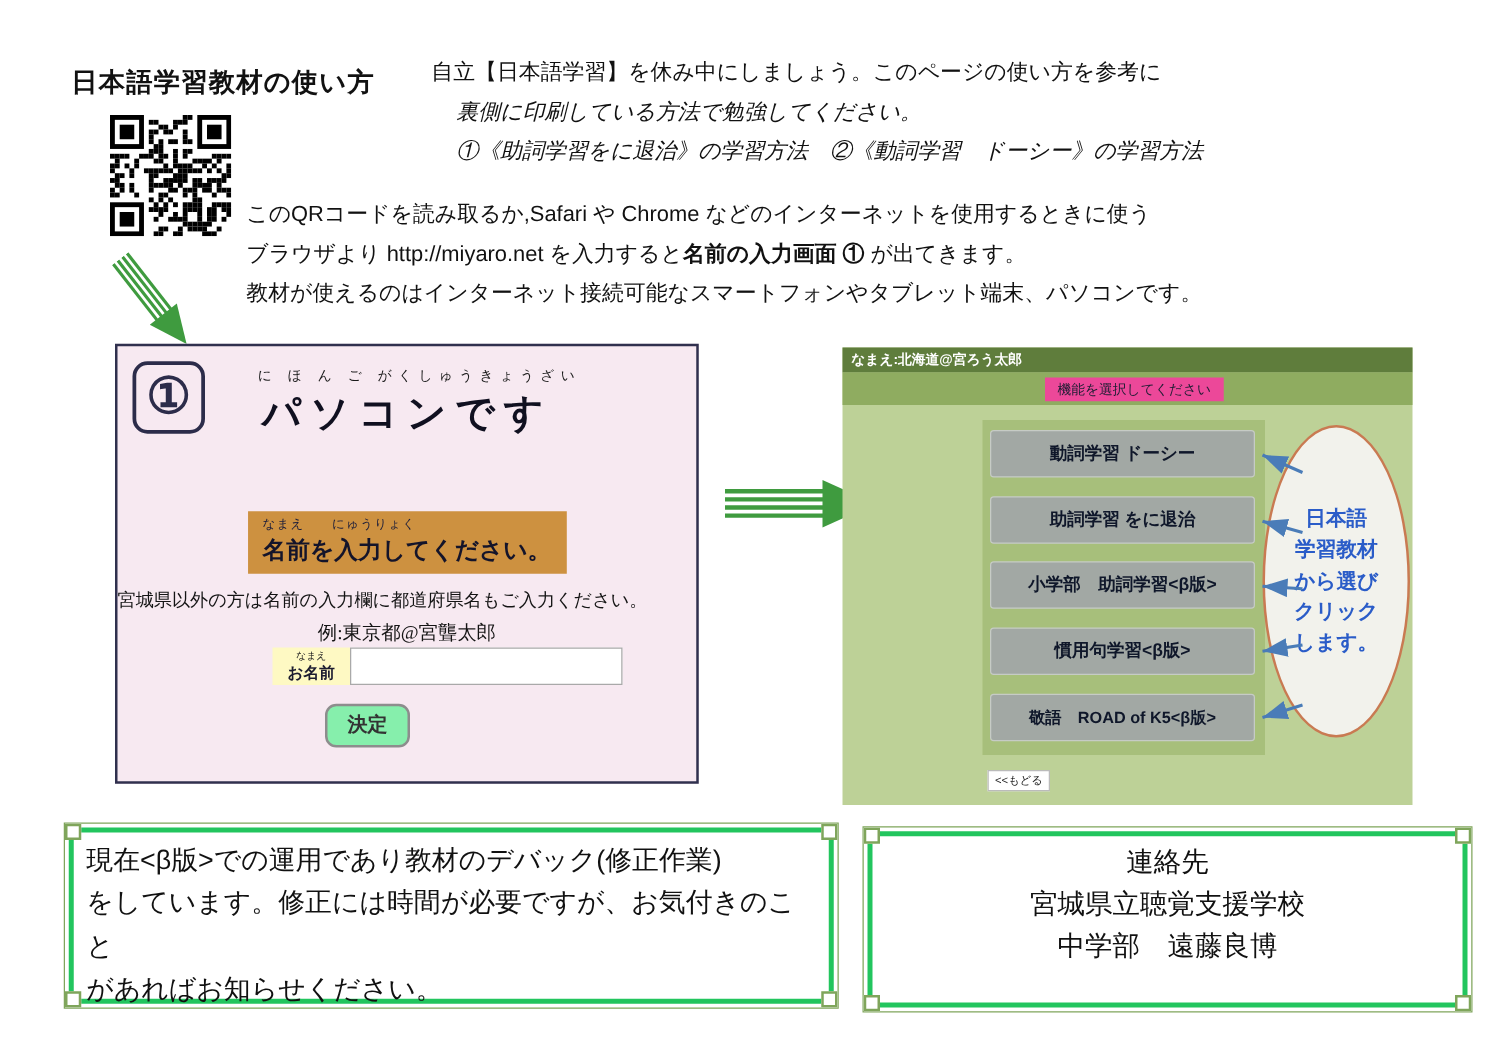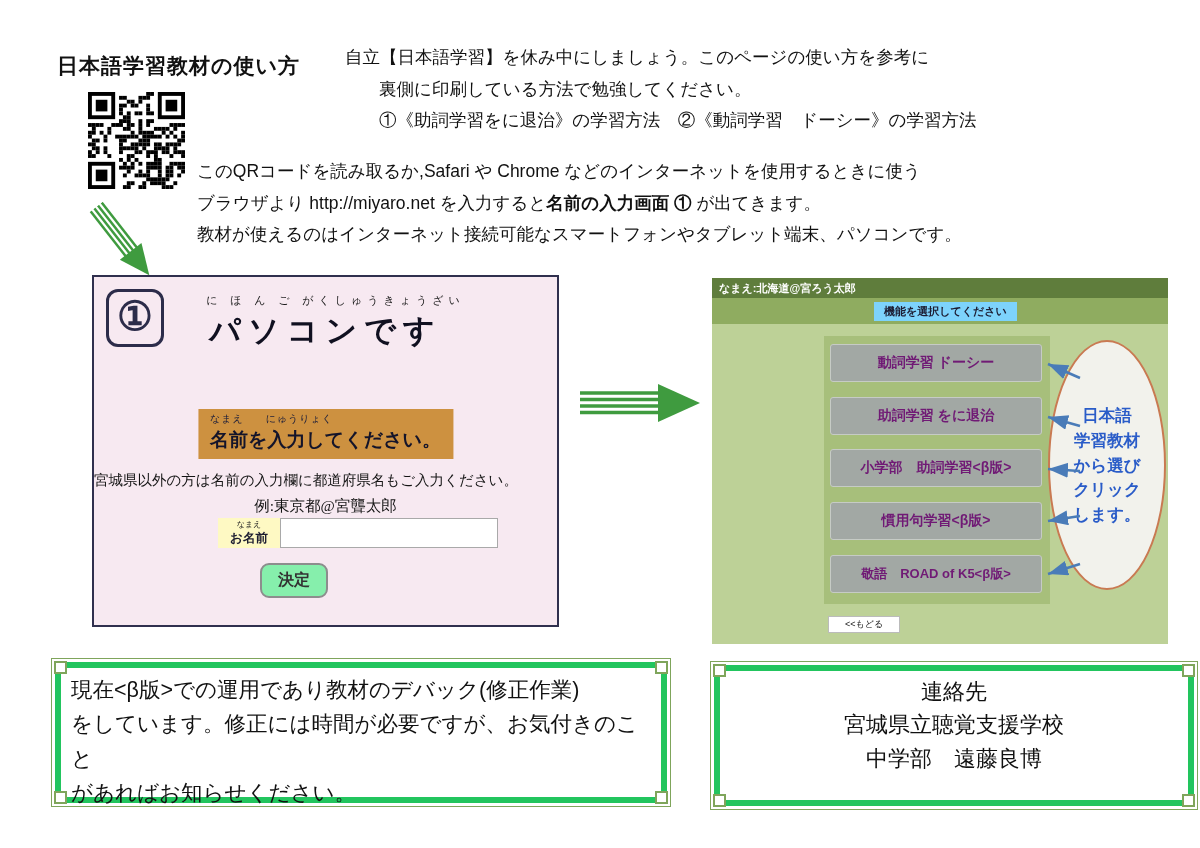--- a/index.html
+++ b/index.html
@@ -6,21 +6,21 @@
   body {
     width:1200px; height:848px; position:relative; background:#ffffff;
     font-family:"Liberation Sans", sans-serif; color:#111;
     overflow:hidden;
   }
   .abs { position:absolute; }
 
   
   .doc-title { left:57px; top:38px; font-size:21px; font-weight:600; letter-spacing:1px; }
   .intro { left:345px; top:42px; font-size:17.5px; line-height:1.8; }
-  .intro .indent { margin-left:34px; }
+  .intro .indent { margin-left:20px;font-style:italic; }
 
   
   .qr { left:88px; top:92px; width:97px; height:97px; }
   .qr svg { width:100%; height:100%; display:block; }
   .qr-caption { left:197px; top:156px; font-size:17.5px; line-height:1.8; width:980px; }
   .qr-caption b { font-weight:bold; }
 
   
   .down-arrow { left:96px; top:186px; width:88px; height:42px; transform:rotate(52deg); transform-origin:0 50%; }
   .right-arrow { left:580px; top:381px; width:122px; height:44px; }
@@ -40,43 +40,43 @@
   .ns-example { top:219px; width:100%; text-align:center; font-size:15.5px; color:#141414; }
   .input-row { top:241px; left:124px; display:flex; align-items:stretch; }
   .name-label { background:#fef9c3; width:58px; text-align:center; padding:1px 2px; }
   .label-furi { font-size:8px; color:#222; }
   .label-main { font-size:12.5px; font-weight:bold; color:#1c1c30; }
   .name-input { width:208px; border:1px solid #a9a9a9; background:#fff; font-size:13px; padding:0 4px; }
   .submit-btn { top:286px; left:166px; width:68px; height:35px; background:#86efac; border:2px solid #8d8d8d;
                 border-radius:9px; font-size:16px; font-weight:bold; color:#333; cursor:pointer; }
 
   
-  .menu-panel { left:712px; top:278px; width:456px; height:366px; background:#bdd197; }
+  .menu-panel { left:674px; top:278px; width:456px; height:366px; background:#bdd197; }
   .user-bar { left:0; top:0; width:100%; height:20px; background:#5f7d3c; color:#ffffff; font-size:11px;
               line-height:20px; padding-left:7px; font-weight:bold; box-sizing:border-box; }
   .band { left:0; top:20px; width:100%; height:26px; background:#8fac60; }
-  .instr { left:162px; top:24px; background:#7dd3fc; color:#1d1d33; font-size:11px; font-weight:bold; padding:2px 10px; }
+  .instr { left:162px; top:24px; background:#ec4899; color:#1d1d33; font-size:11px; font-weight:normal; padding:2px 10px; }
   .btn-strip { left:112px; top:58px; width:226px; height:268px; background:#a7bf7b; }
   .menu-btn { left:118px; width:212px; height:38px; background:#a2a8a4; border:1px solid #c6cbc5; border-radius:3px;
-              color:#701a75; font-weight:bold; font-size:14px; display:flex; align-items:center; justify-content:center;
+              color:#0f172a; font-weight:bold; font-size:14px; display:flex; align-items:center; justify-content:center;
               cursor:pointer; font-family:"Liberation Sans", sans-serif; white-space:nowrap; }
   .mb1 { top:66px; } .mb2 { top:119px; } .mb3 { top:171px; } .mb4 { top:224px; } .mb5 { top:277px; font-size:13px; }
-  .back-btn { left:116px; top:338px; background:#ffffff; font-size:9px; padding:1px 16px; border:1px solid #bbb;
+  .back-btn { left:116px; top:338px; background:#ffffff; font-size:9px; padding:1px 5px; border:1px solid #bbb;
               color:#222; cursor:pointer; }
   .oval { left:336px; top:62px; width:114px; height:246px; border-radius:50%; background:#f2f2ec;
           border:2px solid #c97a52; display:flex; flex-direction:column; justify-content:center; align-items:center;
           color:#2a5cc8; font-weight:bold; font-size:16.5px; line-height:1.5; text-align:center; }
   .blue-arrows { left:0; top:0; width:456px; height:366px; pointer-events:none; }
 
   
-  .frame { border:6px solid #22c55e; outline:1px solid #7fa55b; outline-offset:3px; box-sizing:border-box; }
+  .frame { border:4px solid #22c55e; outline:1px solid #7fa55b; outline-offset:3px; box-sizing:border-box; }
   .corner { position:absolute; width:9px; height:9px; background:#ffffff; border:2px solid #7fa55b; }
   .tl { left:-7px; top:-7px; } .tr { right:-7px; top:-7px; } .bl { left:-7px; bottom:-7px; } .br { right:-7px; bottom:-7px; }
   .beta-box { left:55px; top:662px; width:612px; height:141px; padding:5px 10px; font-size:21.5px; line-height:1.6; }
-  .contact-box { left:714px; top:665px; width:480px; height:141px; text-align:center; font-size:22px; line-height:1.52; padding-top:4px; }
+  .contact-box { left:694px; top:665px; width:480px; height:141px; text-align:center; font-size:22px; line-height:1.52; padding-top:4px; }
 </style>
 </head>
 <body>
 
 <div class="page">
 
   <h1 class="abs doc-title">日本語学習教材の使い方</h1>
   <div class="abs intro">
     <div>自立【日本語学習】を休み中にしましょう。このページの使い方を参考に</div>
     <div class="indent">裏側に印刷している方法で勉強してください。</div>

